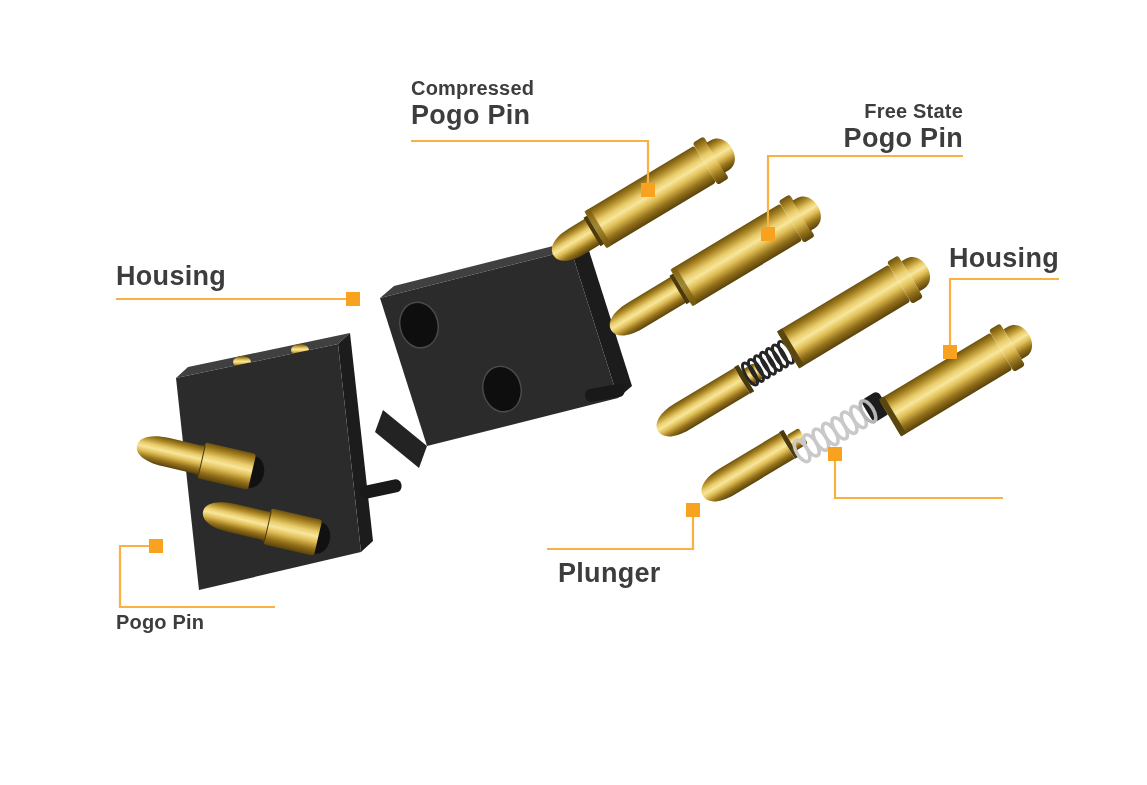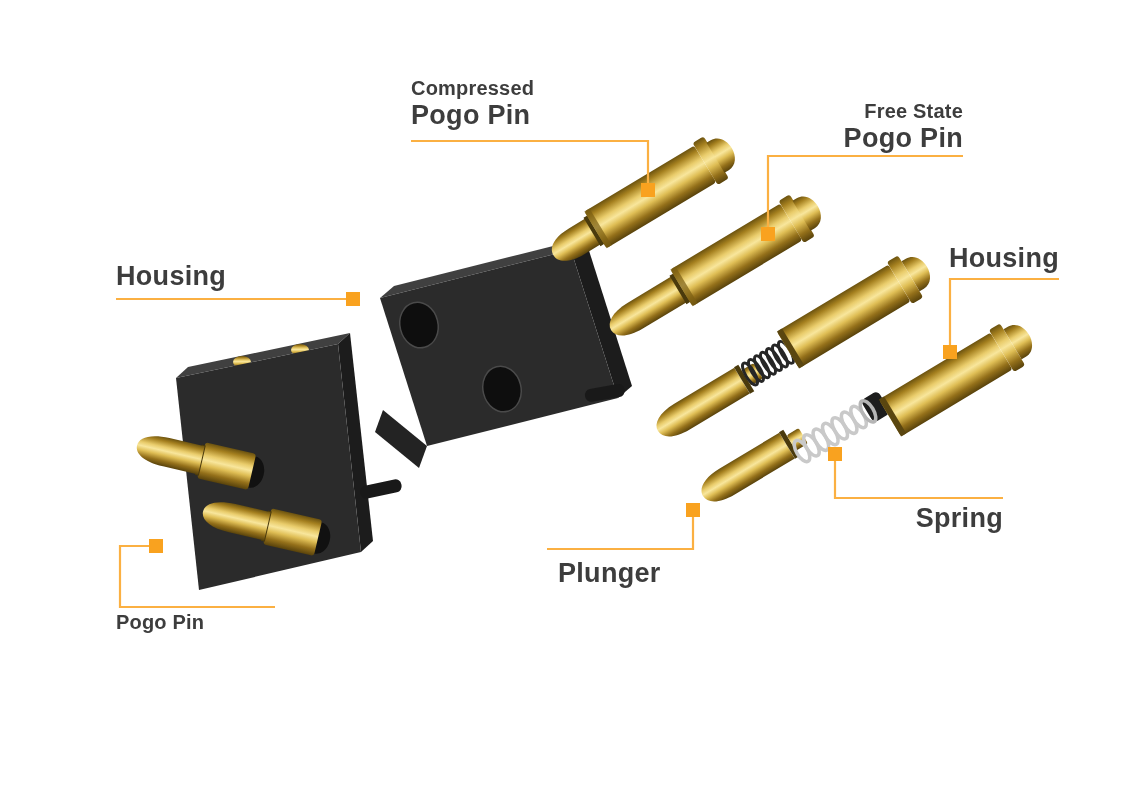--- a/index.html
+++ b/index.html
@@ -163,23 +163,20 @@
 </div>
 
 <div class="lbl" style="left:88px;top:261px;text-align:center;">
   <div class="big">Housing</div>
 </div>
 
 <div class="lbl alignr" style="left:920px;top:243px;width:111px;">
   <div class="big">Housing</div>
 </div>
 
-<div class="lbl alignr" style="left:800px;top:503px;width:175px;">
-  <div class="big">Spring</div>
-</div>
 
 <div class="lbl" style="left:530px;top:558px;">
   <div class="big">Plunger</div>
 </div>
 
 <div class="lbl" style="left:88px;top:611px;">
   <div class="small">Pogo Pin</div>
 </div>
 
 </div>

